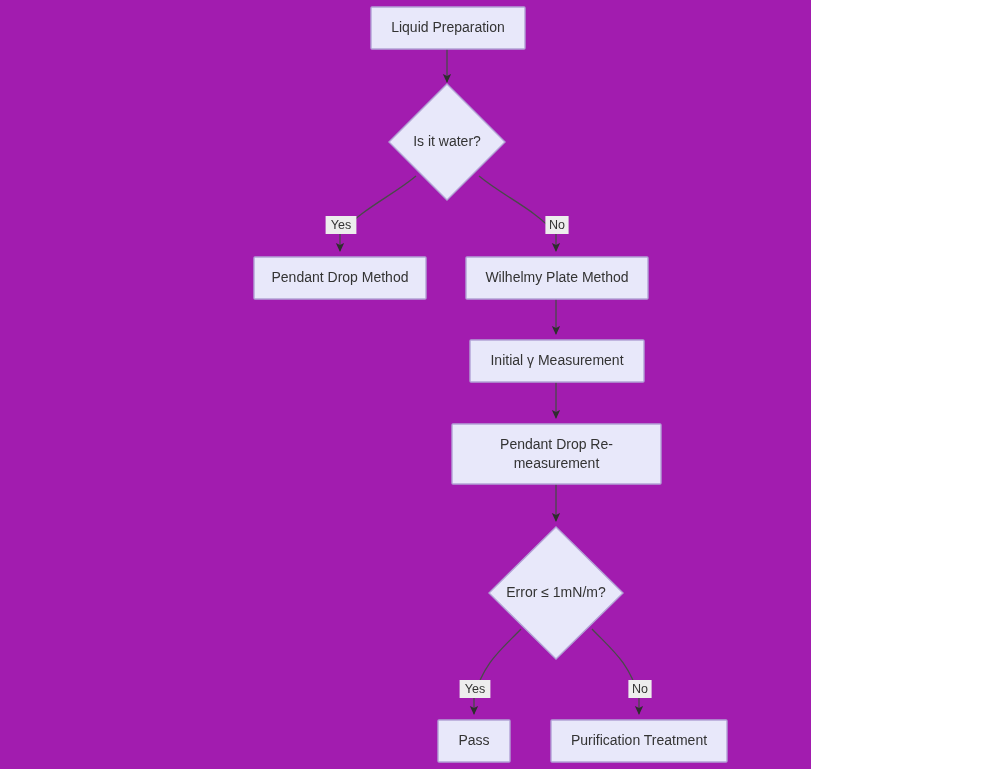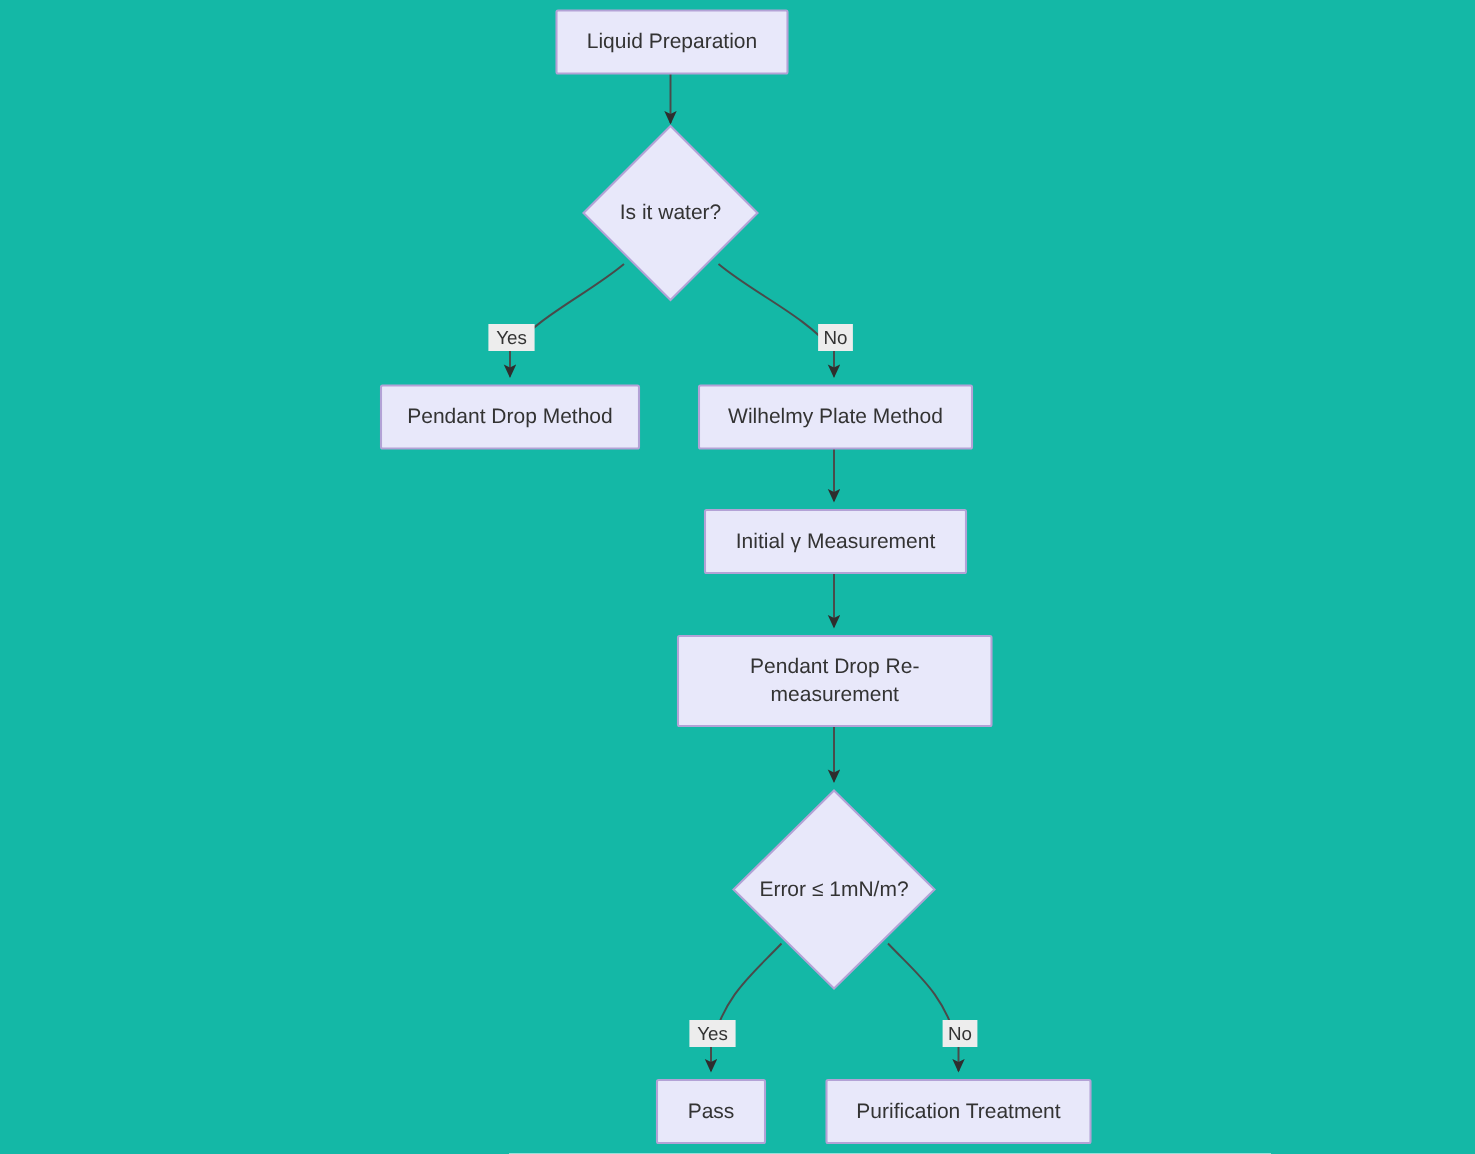--- a/index.html
+++ b/index.html
@@ -8,23 +8,23 @@
     background: #ffffff;
   }
   body {
     width: 983px;
     height: 769px;
     overflow: hidden;
     font-family: "Liberation Sans", sans-serif;
   }
   #flowchart-root {
     position: relative;
-    width: 983px;
+    width: 811px;
     height: 769px;
-    background: #14b8a6;
+    background: #a21caf;
   }
   svg.fc {
     display: block;
     width: 983px;
     height: 769px;
   }
   .node-shape {
     fill: #e8e8fa;
     stroke: #b3a2d6;
     stroke-width: 1.4;

